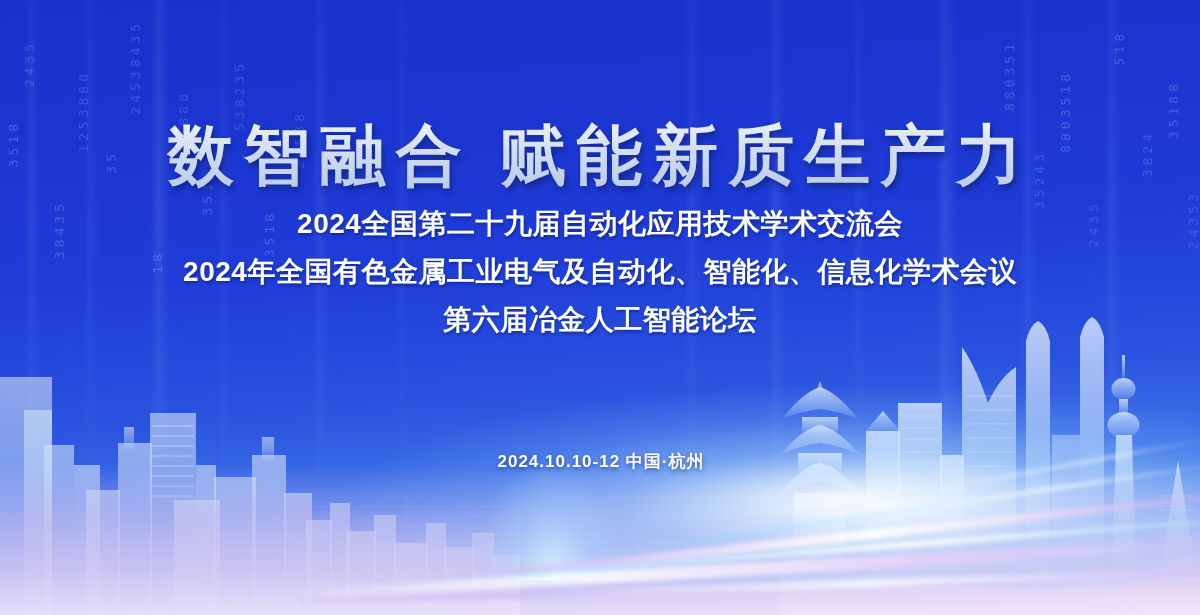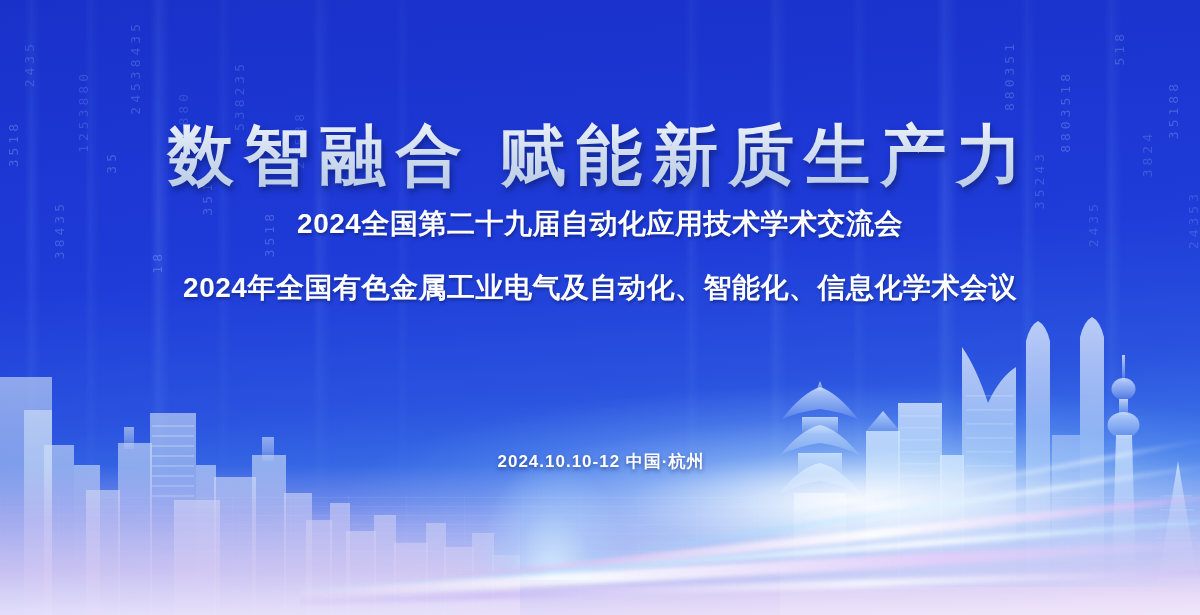--- a/index.html
+++ b/index.html
@@ -114,21 +114,21 @@
     filter: drop-shadow(2px 4px 3px rgba(8,22,90,.55));
   }
   .sub {
     margin: 0;
     color: #ffffff;
     font-weight: 700;
     text-shadow: 1px 2px 3px rgba(9,25,95,.55);
     letter-spacing: .5px;
   }
   .sub1 { font-size: 28px; margin-top: 14px; }
-  .sub2 { font-size: 28px; margin-top: 26px; }
+  .sub2 { font-size: 28px; margin-top: 10px; }
   .sub3 { font-size: 28px; margin-top: 10px; }
   .meta {
     position: absolute; left: 2px; right: 0; top: 450px;
     text-align: center;
     color: #ffffff;
     font-size: 17px;
     font-weight: 700;
     letter-spacing: 1px;
     text-shadow: 0 2px 4px rgba(9,25,95,.5);
   }
@@ -297,17 +297,18 @@
     <div class="streak" style="right:-40px; bottom:66px; width:980px; height:13px; transform:rotate(-3.1deg); background:linear-gradient(90deg, rgba(255,255,255,0) 0%, rgba(255,255,255,.85) 34%, rgba(231,205,250,.8) 70%, rgba(255,255,255,0) 100%);"></div>
     <div class="streak" style="right:-100px; bottom:42px; width:1080px; height:8px; transform:rotate(-1.9deg); background:linear-gradient(90deg, rgba(255,255,255,0) 0%, rgba(190,170,245,.45) 25%, rgba(255,255,255,.75) 60%, rgba(200,180,248,.5) 92%, rgba(255,255,255,0) 100%);"></div>
     <div class="streak" style="right:-30px; bottom:150px; width:760px; height:5px; transform:rotate(-8.4deg); background:linear-gradient(90deg, rgba(255,255,255,0) 0%, rgba(159,226,255,.38) 40%, rgba(245,252,255,.7) 78%, rgba(255,255,255,0) 100%);"></div>
     <div class="streak" style="right:-20px; bottom:176px; width:620px; height:4px; transform:rotate(-10.5deg); background:linear-gradient(90deg, rgba(255,255,255,0) 0%, rgba(200,225,255,.3) 45%, rgba(255,255,255,.55) 82%, rgba(255,255,255,0) 100%);"></div>
   </div>
 
   <div class="content">
     <h1 class="title">数智融合  赋能新质生产力</h1>
     <p class="sub sub1">2024全国第二十九届自动化应用技术学术交流会</p>
     <p class="sub sub2">2024年全国有色金属工业电气及自动化、智能化、信息化学术会议</p>
+    <p class="sub sub3">第六届冶金人工智能论坛</p>
   </div>
 
   <div class="meta">2024.10.10-12 中国·杭州</div>
 
 </div>
 
 </body></html>

